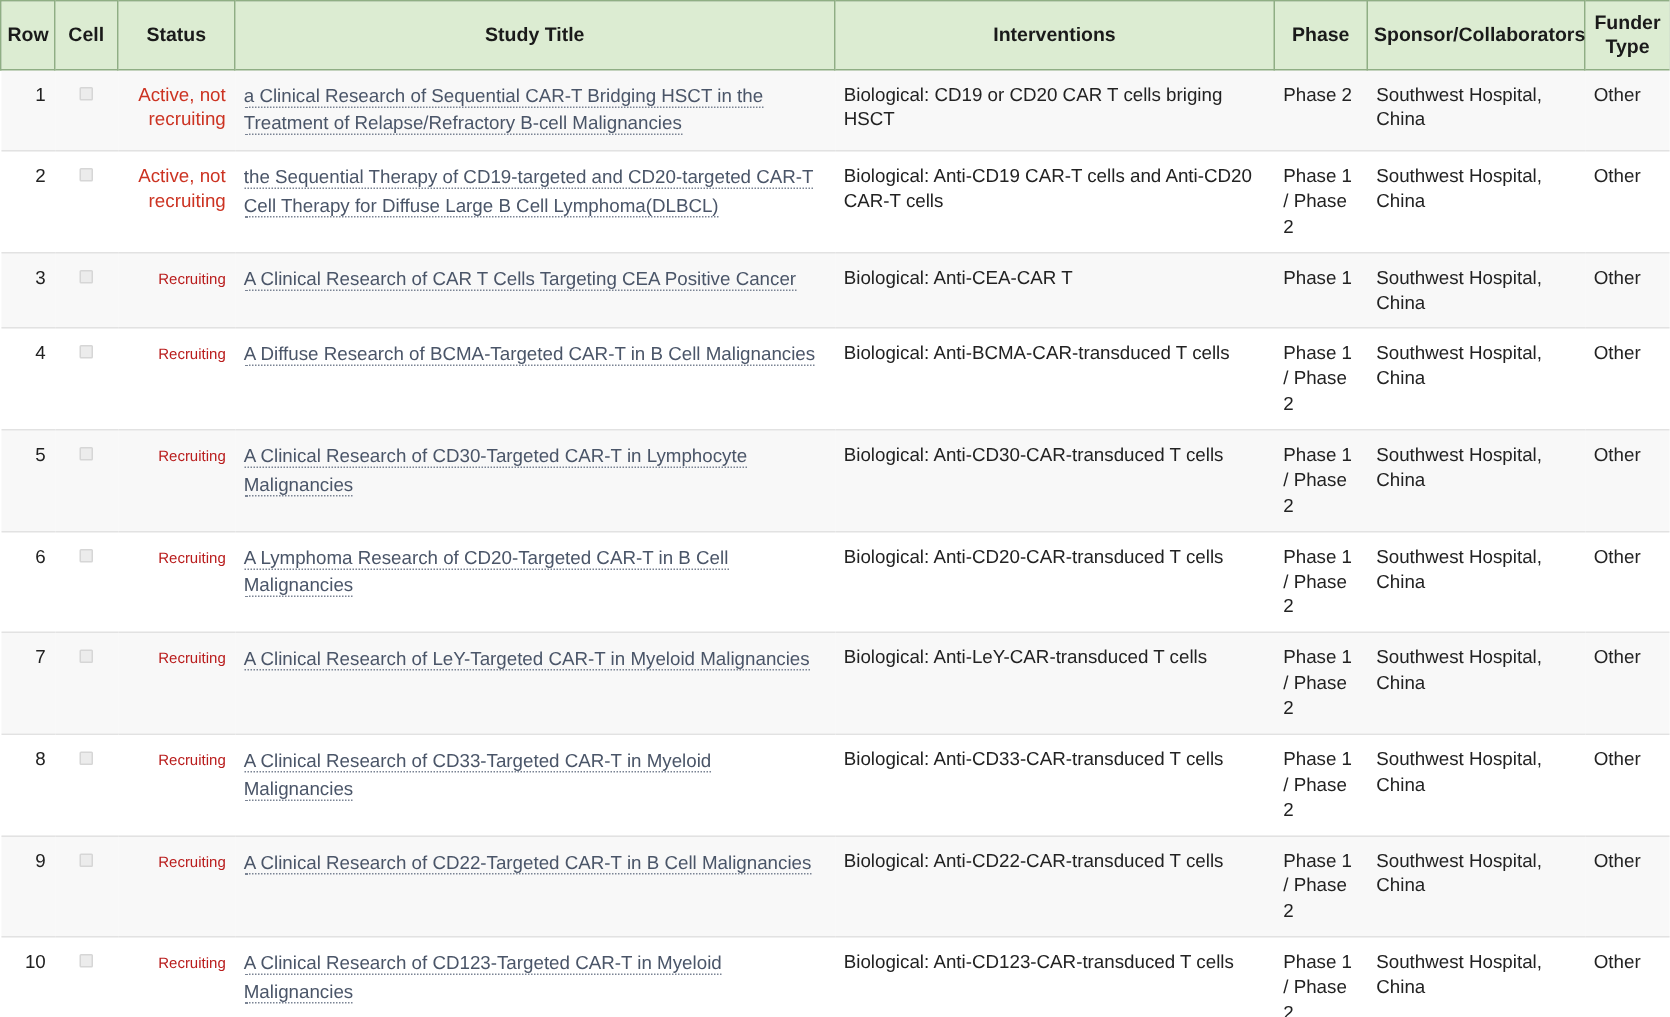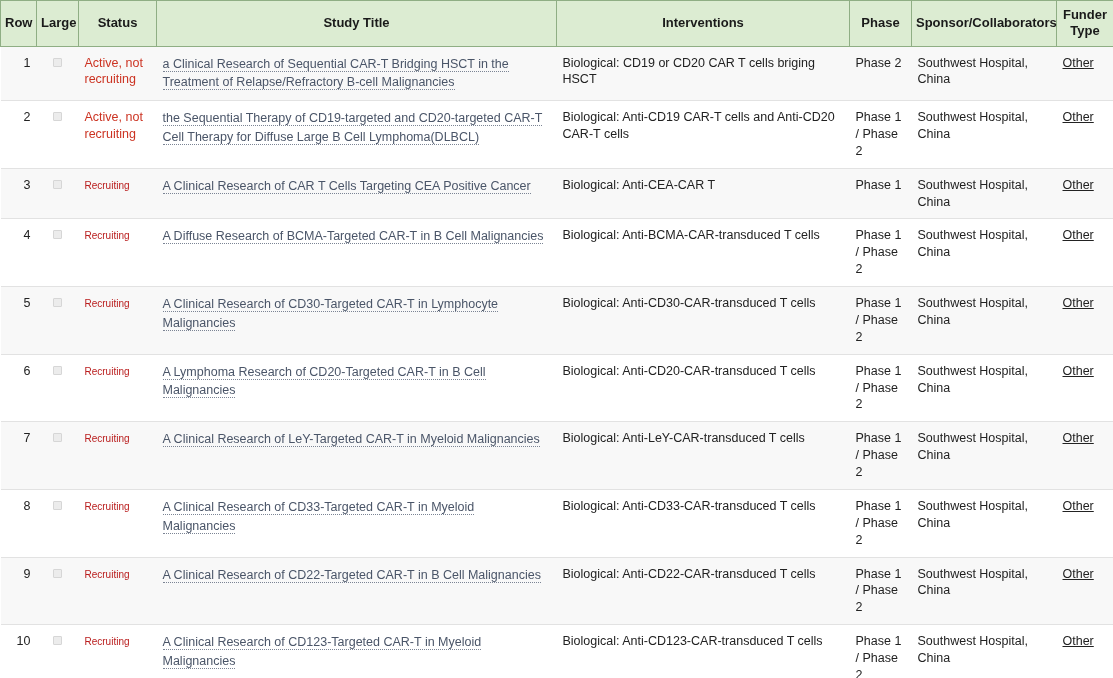--- a/index.html
+++ b/index.html
@@ -63,29 +63,29 @@
     text-align: right;
     padding-right: 12px;
     color: #333;
     font-size: 12.5px;
   }
   td.cell-saved {
     text-align: center;
     padding-top: 10px;
   }
   td.cell-status {
-    text-align: left;
+    text-align: right;
     padding-left: 2px;
     padding-right: 2px;
   }
   td.cell-title { padding-left: 8px; margin-top: 12px; }
   td.cell-interventions { padding-left: 8px; }
   td.cell-phase { padding-left: 8px; }
   td.cell-sponsor { padding-left: 8px; }
-  td.cell-funder { padding-left: 8px; text-decoration: underline; }
+  td.cell-funder { padding-left: 8px; }
 
   .save-box {
     display: inline-block;
     width: 9px;
     height: 9px;
     background: #ececec;
     border: 1px solid #d6d6d6;
     border-radius: 1px;
     box-sizing: border-box;
     cursor: pointer;
@@ -121,21 +121,21 @@
     <col class="c-status">
     <col class="c-title">
     <col class="c-interv">
     <col class="c-phase">
     <col class="c-sponsor">
     <col class="c-funder">
   </colgroup>
   <thead>
     <tr>
       <th>Row</th>
-      <th>Large</th>
+      <th>Cell</th>
       <th>Status</th>
       <th>Study Title</th>
       <th>Interventions</th>
       <th>Phase</th>
       <th>Sponsor/Collaborators</th>
       <th>Funder Type</th>
     </tr>
   </thead>
   <tbody id="results-body">
       <tr class="odd">

